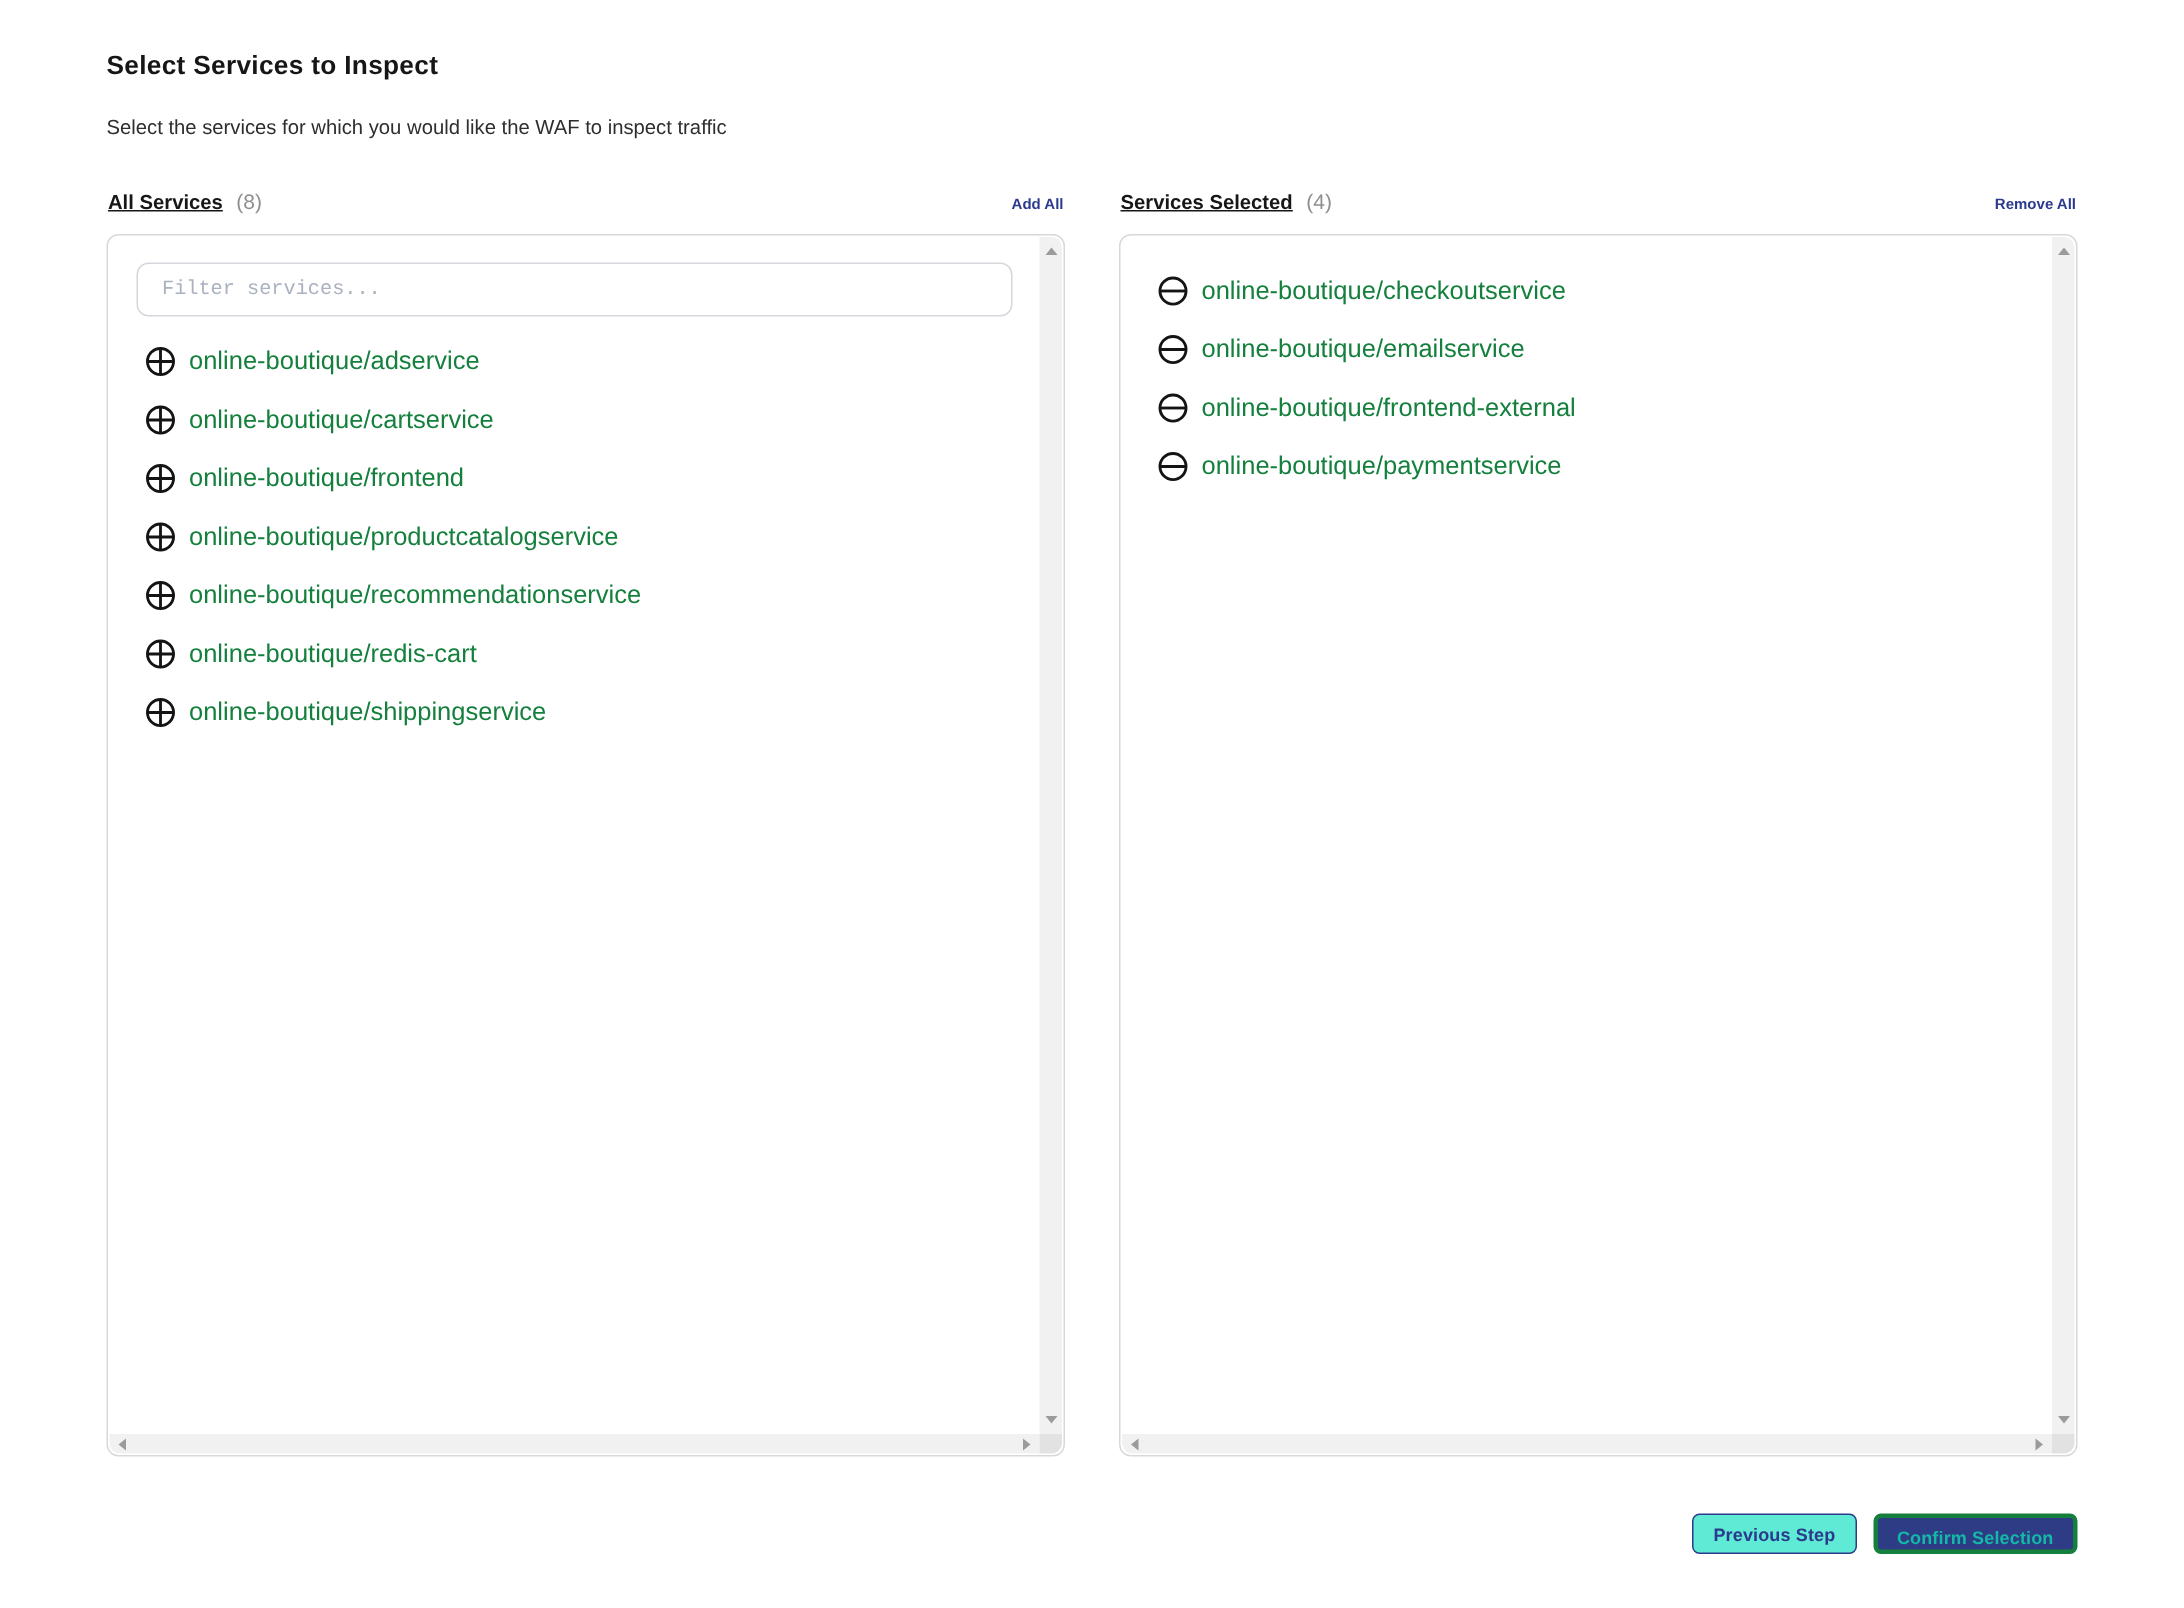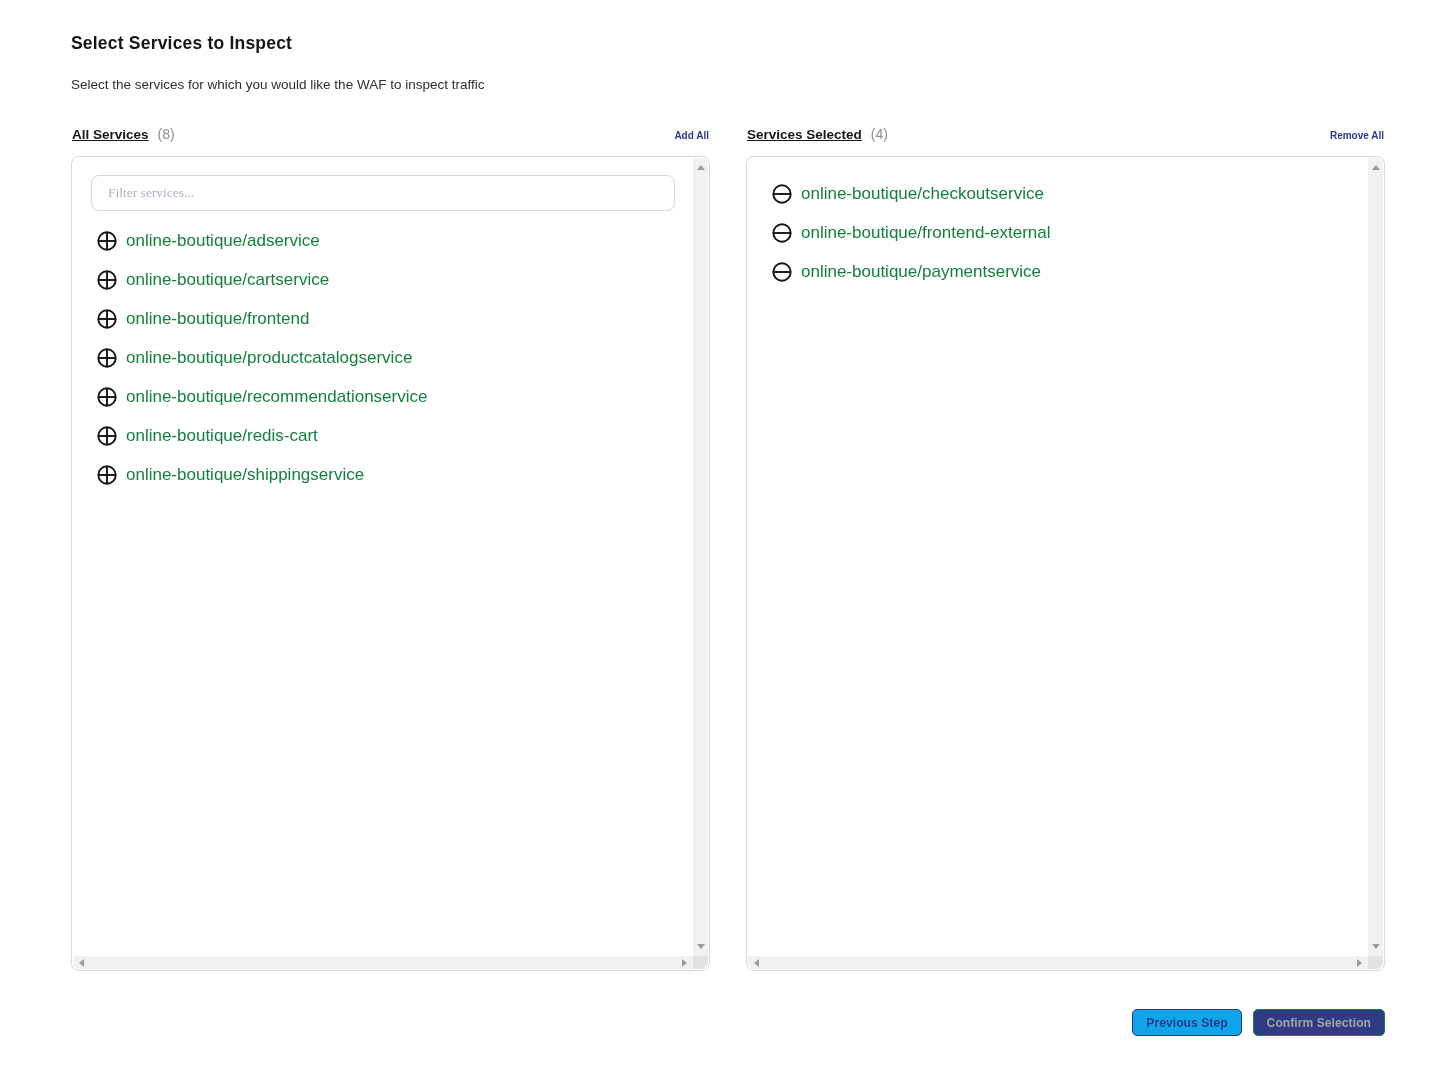--- a/index.html
+++ b/index.html
@@ -59,21 +59,21 @@
   }
 
   .filter-input {
     display: block;
     width: calc(100% - 36px);
     margin: 17px 18px 0 18px;
     height: 36px;
     border: 1px solid #d4d7dc;
     border-radius: 8px;
     padding: 0 16px;
-    font-family: Liberation Serif, serif;
+    font-family: Liberation Mono, monospace;
     font-size: 13.5px;
     color: #7f1d1d;
     outline: none;
   }
   .filter-input::placeholder { color: #aab1bf; }
 
   .service-list { list-style: none; margin-top: 10px; }
   .service-list.no-filter { margin-top: 16px; }
   .service-row {
     display: flex;
@@ -135,29 +135,29 @@
     font-family: "Liberation Sans", sans-serif;
     font-size: 12px;
     font-weight: 600;
     border-radius: 5px;
     padding: 6px 13px;
     height: 27px;
     cursor: pointer;
     letter-spacing: 0.1px;
   }
   .btn-outline {
-    background: #0ea5e9;
+    background: #5eead4;
     border: 1px solid #2b3a8c;
     color: #2b3a8c;
     text-align: right;
   }
   .btn-primary {
     background: #2d3c85;
-    border: 1px solid #15803d;
-    color: #a3a3a3;
+    border: 3px solid #15803d;
+    color: #14b8a6;
   }
 </style>
 </head>
 <body>
 
 <div class="page">
 
   <h1 class="page-title">Select Services to Inspect</h1>
   <p class="page-subtitle">Select the services for which you would like the WAF to inspect traffic</p>
 
@@ -282,20 +282,29 @@
               <li class="service-row">
                 <span class="svc-icon">
                   <svg viewBox="0 0 20 20" fill="none" xmlns="http://www.w3.org/2000/svg">
                     <circle cx="10" cy="10" r="8.7" stroke="#141414" stroke-width="1.9"></circle>
                     <line x1="1.3" y1="10" x2="18.7" y2="10" stroke="#141414" stroke-width="1.9"></line>
                   </svg>
                 </span>
                 <span class="svc-label">online-boutique/checkoutservice</span>
               </li>
 
+              <li class="service-row">
+                <span class="svc-icon">
+                  <svg viewBox="0 0 20 20" fill="none" xmlns="http://www.w3.org/2000/svg">
+                    <circle cx="10" cy="10" r="8.7" stroke="#141414" stroke-width="1.9"></circle>
+                    <line x1="1.3" y1="10" x2="18.7" y2="10" stroke="#141414" stroke-width="1.9"></line>
+                  </svg>
+                </span>
+                <span class="svc-label">online-boutique/emailservice</span>
+              </li>
 
               <li class="service-row">
                 <span class="svc-icon">
                   <svg viewBox="0 0 20 20" fill="none" xmlns="http://www.w3.org/2000/svg">
                     <circle cx="10" cy="10" r="8.7" stroke="#141414" stroke-width="1.9"></circle>
                     <line x1="1.3" y1="10" x2="18.7" y2="10" stroke="#141414" stroke-width="1.9"></line>
                   </svg>
                 </span>
                 <span class="svc-label">online-boutique/frontend-external</span>
               </li>

